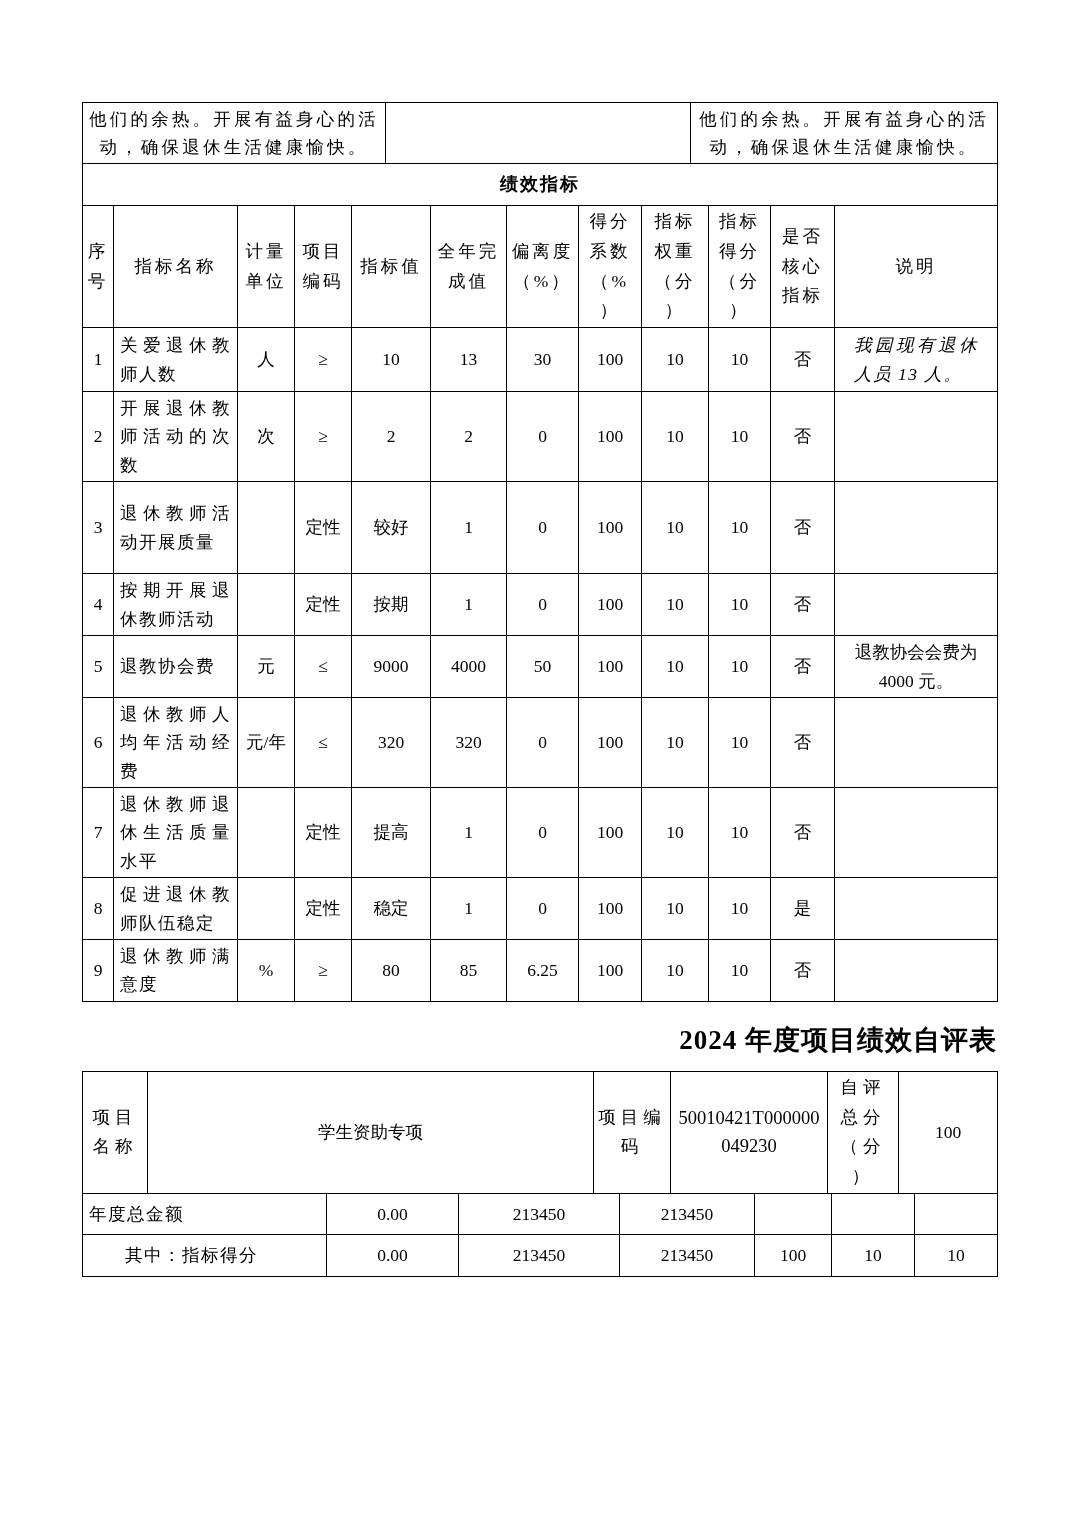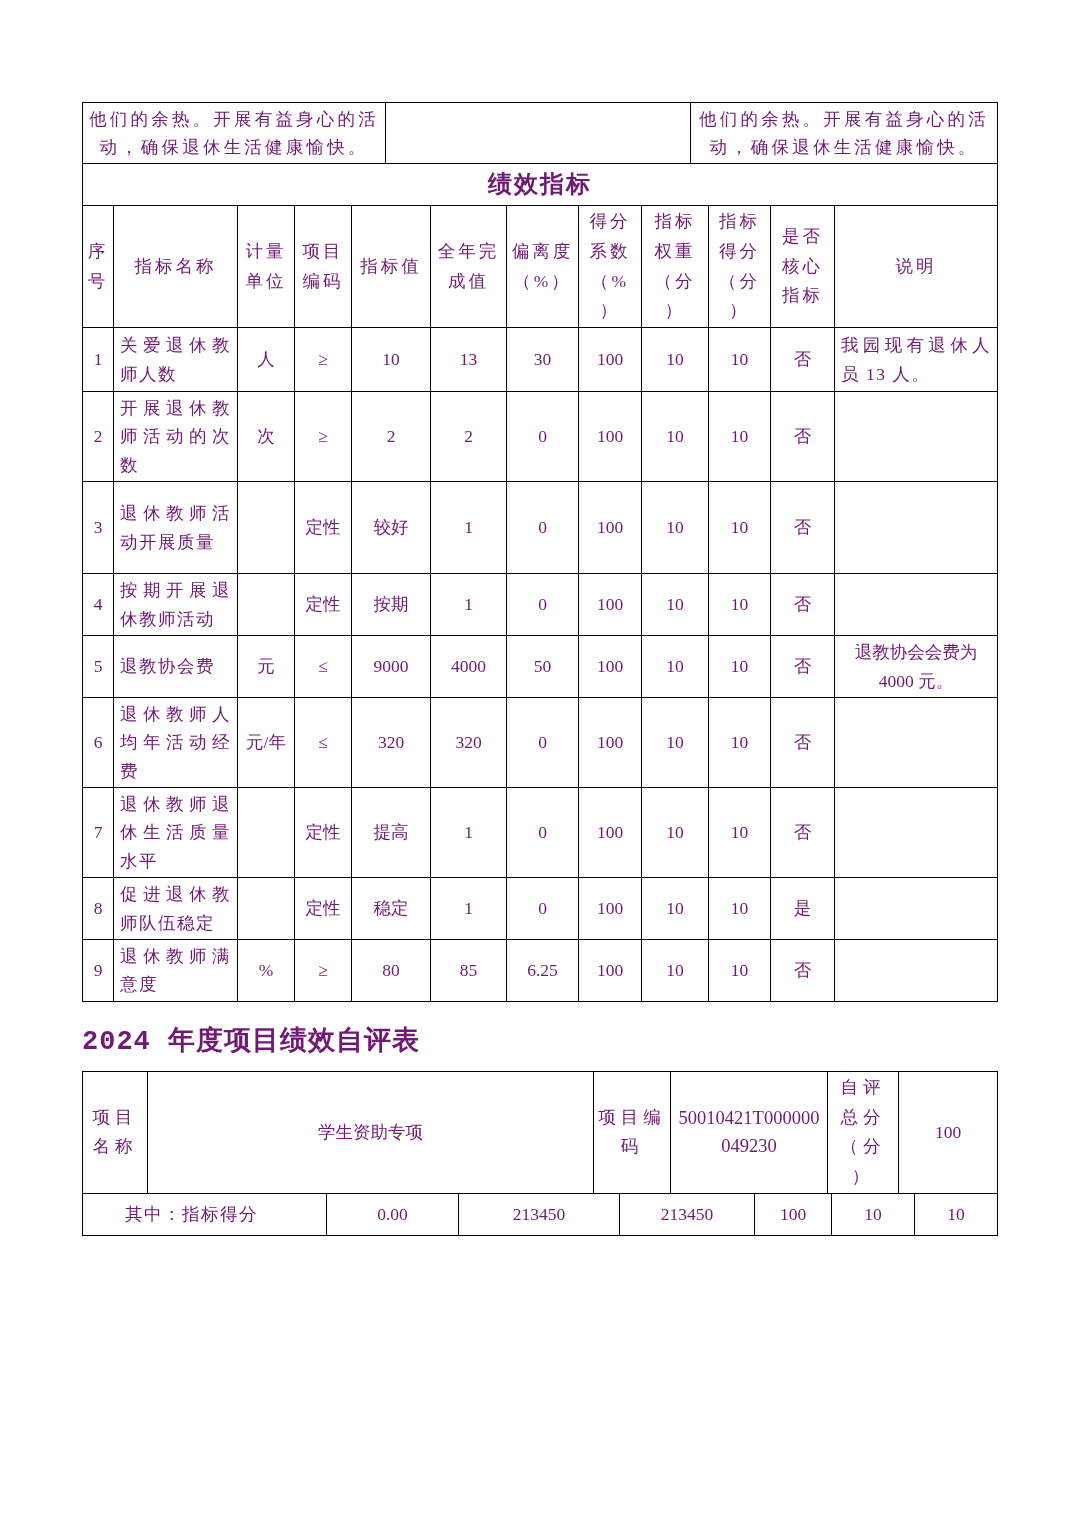--- a/index.html
+++ b/index.html
@@ -1,41 +1,41 @@
 <!DOCTYPE html>
 <html><head>
 <meta charset="utf-8">
 <style>
   html,body{margin:0;padding:0;background:#ffffff;}
   .page{position:relative;width:1074px;height:1520px;background:#ffffff;overflow:hidden;
-        font-family:"Liberation Serif","DejaVu Serif",serif;color:#701a75;}
+        font-family:"Liberation Serif","DejaVu Serif",serif;color:#000000;}
   .content{position:absolute;left:82px;top:102px;width:915px;}
   table.t{border-collapse:collapse;table-layout:fixed;width:915px;margin-top:-1px;}
   table.t:first-child{margin-top:0;}
   .t td{border:1px solid #000;text-align:center;vertical-align:middle;
         font-size:17.5px;line-height:1.62;padding:1px 3px;word-wrap:break-word;}
   
   .carry td{vertical-align:middle;}
   .just{text-align:justify;letter-spacing:3.2px;padding:2px 6px;line-height:1.6;}
   
-  td.band{font-weight:bold;font-size:24px;letter-spacing:2px;}
+  td.band{font-weight:bold;font-size:18px;letter-spacing:2px;}
   
   .hdr td{letter-spacing:3px;line-height:1.7;}
   
   td.name{text-align:justify;letter-spacing:1.5px;padding:2px 6px;font-family:Liberation Serif, serif;}
-  td.note-left{text-align:justify;letter-spacing:1.5px;padding:2px 6px;}
+  td.note-left{text-align:justify;letter-spacing:1.5px;padding:2px 19px;font-style:italic;}
   
   td.lab{letter-spacing:5px;line-height:1.7;}
   td.brk{word-break:break-all;font-size:18.5px;line-height:1.55;}
   
   td.rowlab{text-align:left;padding-left:6px;letter-spacing:1.5px;}
   td.indent{padding-left:2.4em;}
   .fund .fh td{line-height:1.55;letter-spacing:2px;}
-  h1.title{font-family:Liberation Mono, monospace;font-weight:bold;
-           font-size:27px;letter-spacing:1px;text-align:left;margin:20px 0 14px 0;}
+  h1.title{font-family:Liberation Serif, serif;font-weight:bold;
+           font-size:27px;letter-spacing:1px;text-align:right;margin:20px 0 14px 0;}
 </style>
 </head>
 <body>
 
 <div class="page">
   <div class="content">
 
     <table class="t carry">
       <colgroup>
           <col style="width:303px">
@@ -242,20 +242,29 @@
       <colgroup>
         <col style="width:244px">
           <col style="width:132px">
           <col style="width:161px">
           <col style="width:135px">
         <col style="width:77px">
           <col style="width:83px">
           <col style="width:83px">
       </colgroup>
       <tbody>
+      <tr style="height:41px">
+        <td class="rowlab">年度总金额</td>
+        <td>0.00</td>
+        <td>213450</td>
+        <td>213450</td>
+        <td></td>
+        <td></td>
+        <td></td>
+      </tr>
       <tr style="height:42px">
         <td class="rowlab indent">其中：指标得分</td>
         <td>0.00</td>
         <td>213450</td>
         <td>213450</td>
         <td>100</td>
         <td>10</td>
         <td>10</td>
       </tr>
     </tbody>

